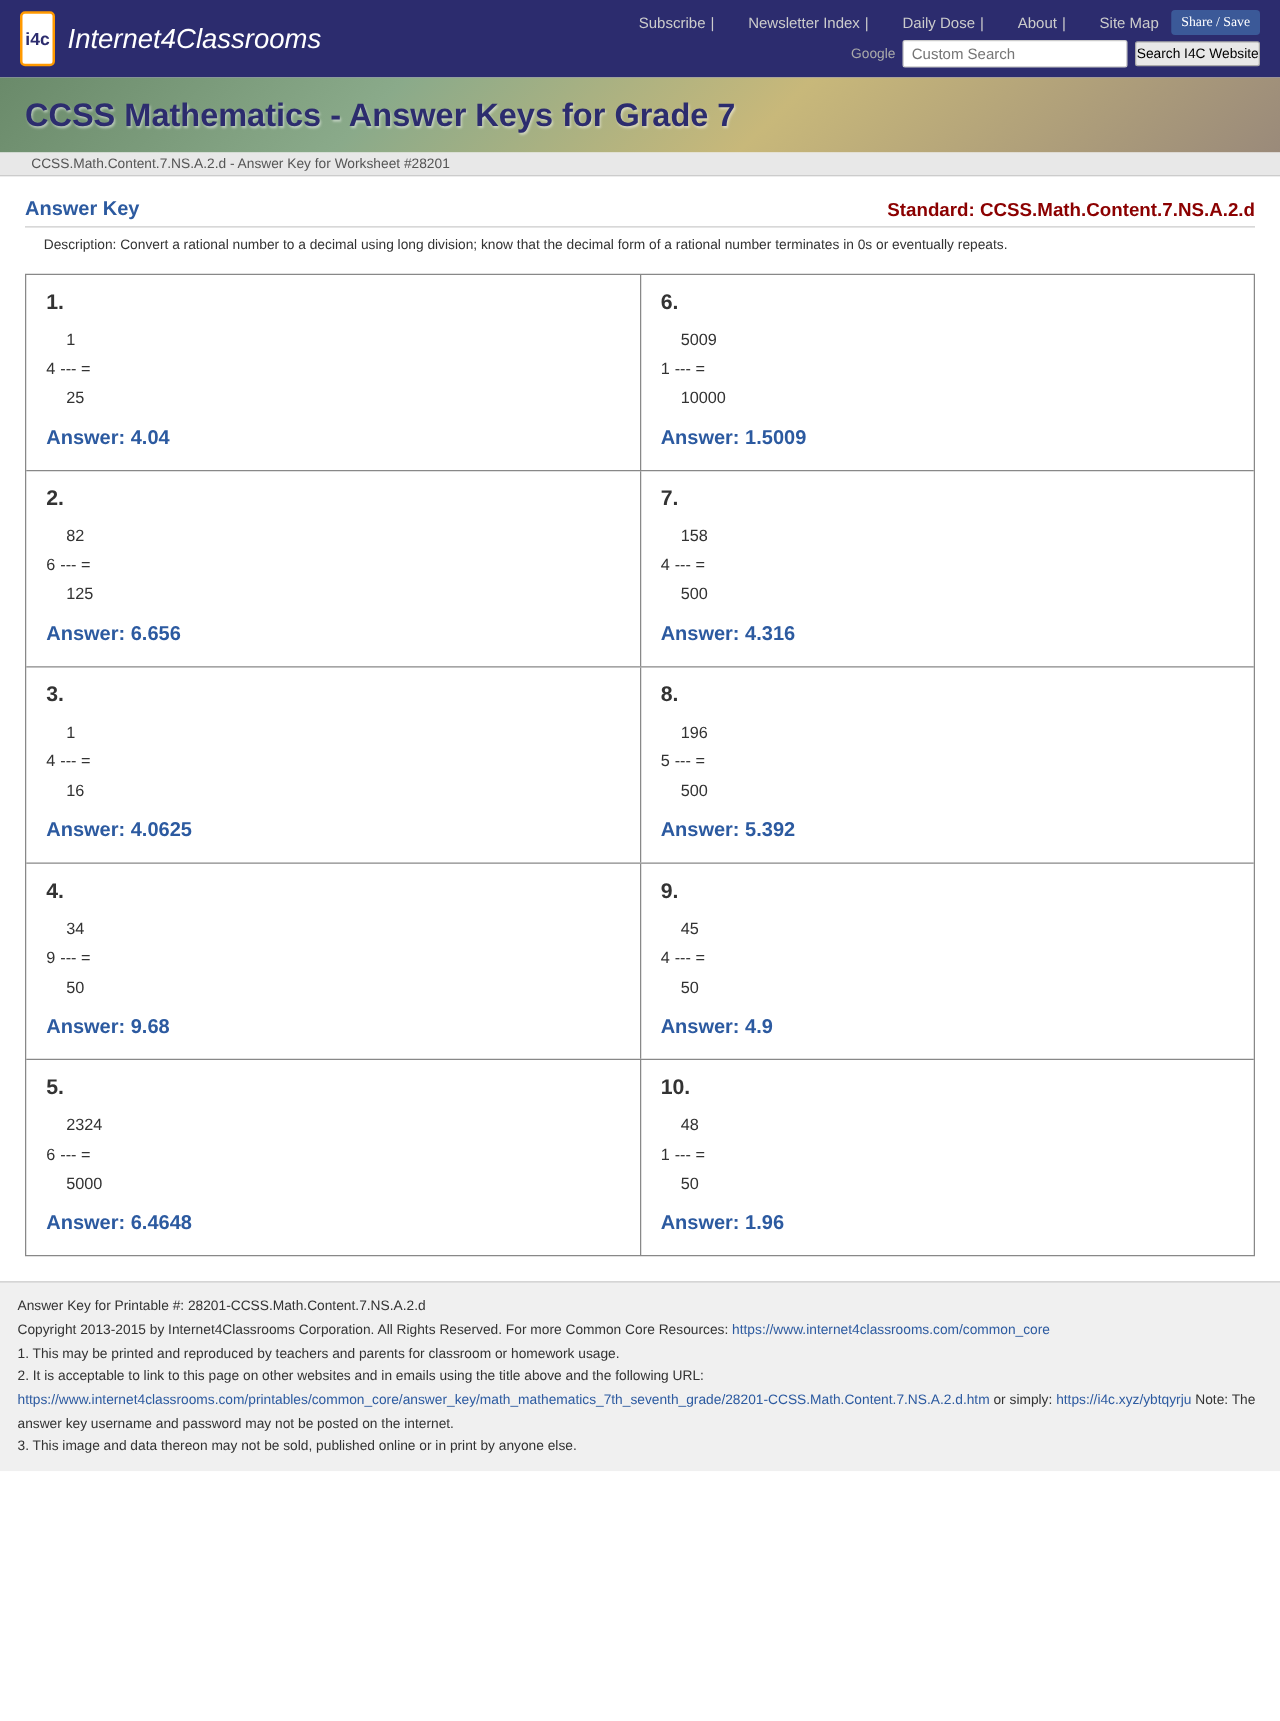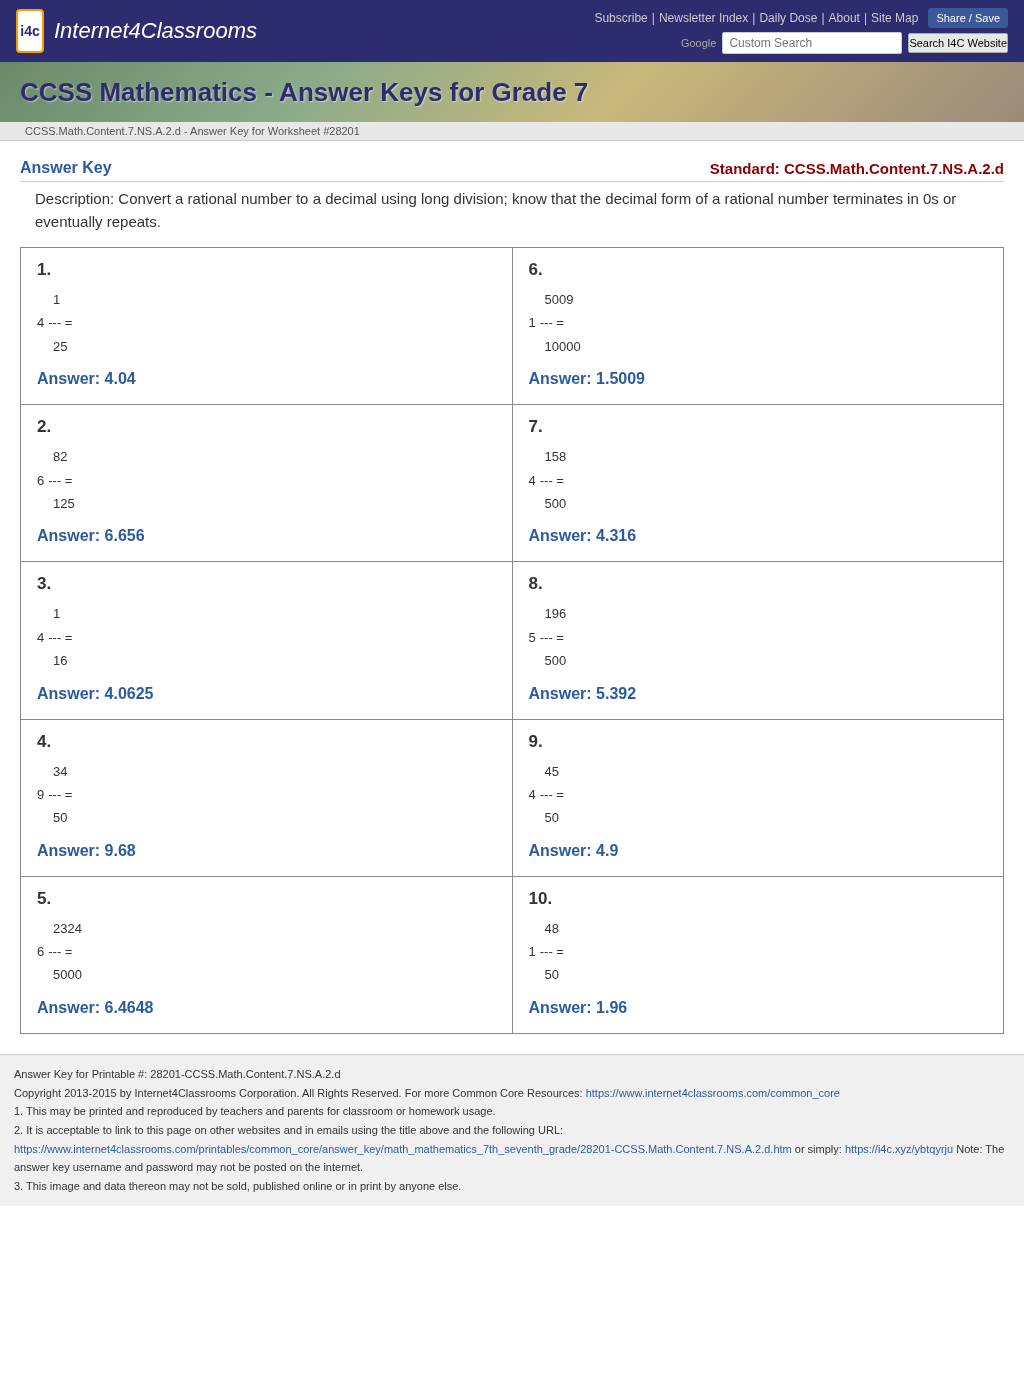--- a/index.html
+++ b/index.html
@@ -44,20 +44,21 @@
     }
     #nav-links {
       display: flex;
       gap: 4px;
       font-size: 12px;
       color: #ccc;
     }
     #nav-links a {
       color: #ccc;
       text-decoration: none;
+      margin-left: 23px;
     }
     #nav-links span { color: #ccc; }
     #search-area {
       display: flex;
       align-items: center;
       gap: 6px;
       justify-content: flex-end;
     }
     #search-input {
       width: 180px;
@@ -75,20 +76,21 @@
       border-radius: 2px;
     }
     #share-button {
       background: #3b5998;
       color: #fff;
       border: none;
       padding: 4px 8px;
       font-size: 11px;
       cursor: pointer;
       border-radius: 3px;
+      font-family: Liberation Serif, serif;
     }
 
     
     #banner {
       background: linear-gradient(135deg, #6a8a6a 0%, #8aaa8a 30%, #c8b87a 60%, #9a8a7a 100%);
       padding: 12px 20px;
       min-height: 60px;
       display: flex;
       align-items: center;
     }
@@ -126,21 +128,21 @@
       color: #2c5aa0;
       font-size: 16px;
       font-weight: bold;
     }
     #standard-label {
       color: #8b0000;
       font-size: 15px;
       font-weight: bold;
     }
     #description {
-      font-size: 15px;
+      font-size: 11px;
       color: #333;
       margin-bottom: 14px;
       line-height: 1.5;
       padding-left: 15px;
     }
 
     
     #section-title {
       color: #4a8a4a;
       font-size: 22px;

